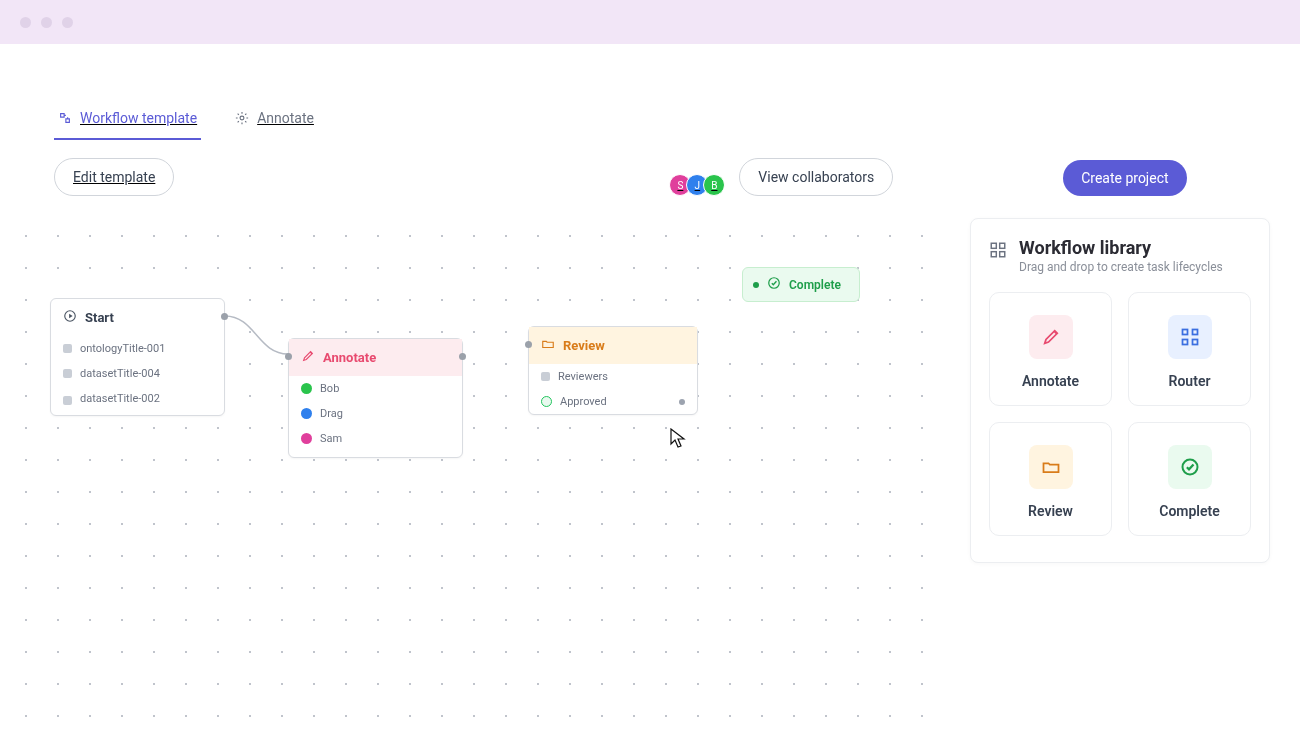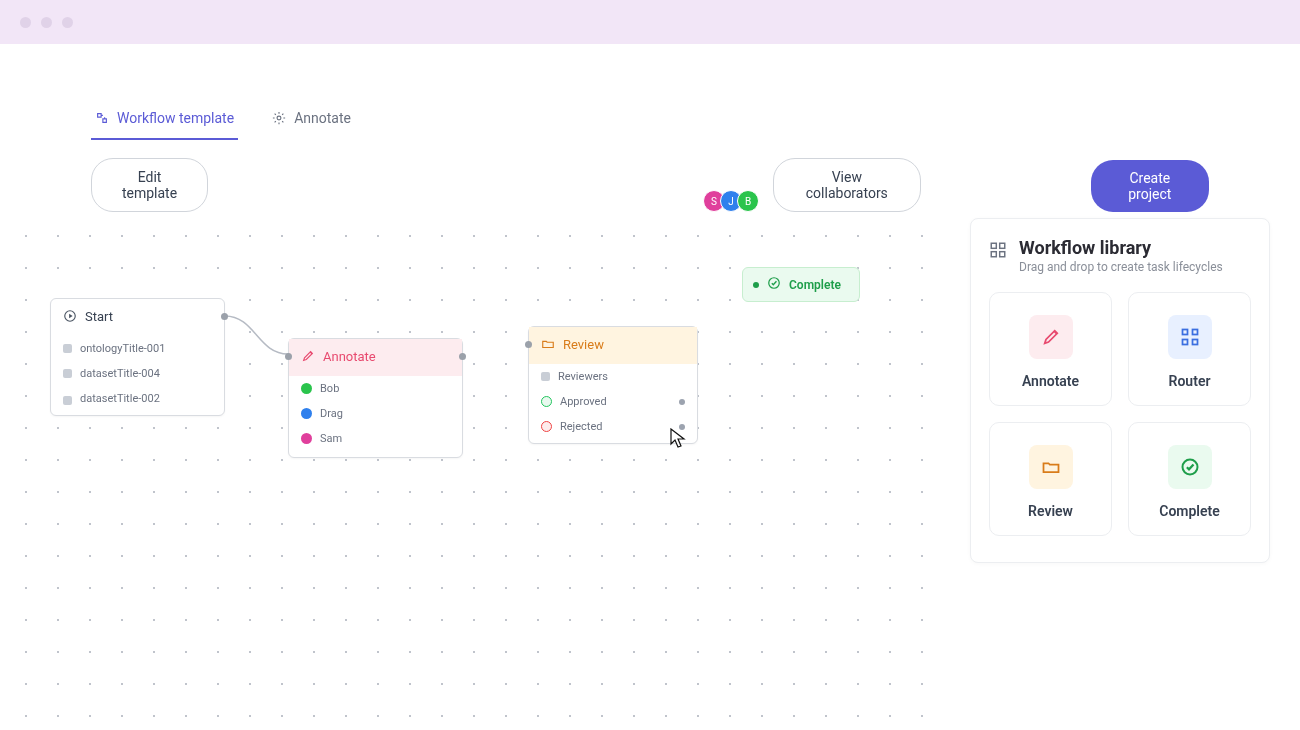--- a/index.html
+++ b/index.html
@@ -1,21 +1,21 @@
 <!DOCTYPE html>
 <html><head>
 <meta charset="utf-8">
 <style>
 * { margin: 0; padding: 0; box-sizing: border-box; font-family: -apple-system, BlinkMacSystemFont, 'Segoe UI', Roboto, sans-serif; }
 body { background: #fff; width: 1300px; height: 730px; overflow: hidden; position: relative; }
 
 .titlebar { height: 44px; background: #f2e6f7; display: flex; align-items: center; padding-left: 20px; gap: 10px; }
 .traffic-dot { width: 11px; height: 11px; border-radius: 50%; background: #e0d2e8; }
 
-.top-area { padding: 0 91px; }
+.top-area { padding: 0 54px; text-decoration: underline; }
 
 .tabs { display: flex; gap: 30px; margin-top: 58px; border-bottom: none; }
 .tab { display: flex; align-items: center; gap: 8px; padding: 8px 4px 14px; color: #6b7280; font-size: 14px; cursor: pointer; position: relative; }
 .tab.active { color: #5b5bd6; }
 .tab.active::after { content:""; position:absolute; left:0; right:0; bottom:0; height:2px; background:#5b5bd6; }
 .tab-icon { width:14px; height:14px; display:inline-flex; align-items:center; justify-content:center; }
 
 .toolbar { display:flex; align-items:flex-end; margin-top:18px; }
 .btn { border:1px solid #d1d5db; background:#fff; color:#374151; padding:10px 18px; border-radius:22px; font-size:14px; cursor:pointer; }
 .btn-primary { background:#5b5bd6; color:#fff; border:none; }
@@ -27,21 +27,21 @@
 .collab-btn-wrap { margin-left:14px; }
 .create-wrap { margin-left:auto; }
 
 .canvas { position:absolute; top:210px; left:0; right:350px; bottom:0;
   background-image: radial-gradient(#c0c4cc 1px, transparent 1px);
   background-size: 32px 32px;
   background-position: 10px 10px;
 }
 
 .node { position:absolute; background:#fff; border:1px solid #d9dce1; border-radius:6px; box-shadow:0 1px 2px rgba(0,0,0,.04); }
-.node-header { display:flex; gap:8px; padding:10px 12px; font-size:13px; font-weight:400; color:#374151; }
+.node-header { display:flex; align-items:center; gap:8px; padding:10px 12px; font-size:13px; font-weight:700; color:#374151; }
 .node-row { display:flex; align-items:center; gap:8px; padding:6px 12px; font-size:11px; color:#6b7280; }
 .row-icon { width:9px; height:9px; border-radius:2px; background:#c9ced6; flex-shrink:0; }
 .person-dot { width:11px; height:11px; border-radius:50%; flex-shrink:0; }
 
 .node-start { left:50px; top:88px; width:175px; }
 .node-annotate { left:288px; top:128px; width:175px; }
 .node-annotate .node-header { background:#fdecef; color:#e84a6f; }
 .node-annotate .node-header svg path { stroke:#e84a6f; }
 .node-review { left:528px; top:116px; width:170px; }
 .node-review .node-header { background:#fff4e0; color:#d97c1a; }
@@ -189,25 +189,20 @@
     </div>
     <div class="node-row">
         <span class="row-icon"></span>
         <span>Reviewers</span>
       </div>
     <div class="node-row">
         <span class="approved-icon"></span>
         <span>Approved</span>
         <span class="status-dot"></span>
       </div>
-    <div class="node-row" style="padding-bottom:10px;">
-        <span class="rejected-icon"></span>
-        <span>Rejected</span>
-        <span class="status-dot"></span>
-      </div>
     <div class="port" style="left:-4px; top:14px;"></div>
   </div>
 
   <div class="node-complete">
     <span class="complete-port"></span>
     <span>
       <svg width="14" height="14" viewBox="0 0 16 16">
           <circle cx="8" cy="8" r="6" stroke="#1e9e4a" stroke-width="1.4" fill="none"></circle>
           <path d="M5.5 8.2l1.7 1.7L10.8 6" stroke="#1e9e4a" stroke-width="1.6" fill="none"></path>
         </svg>

